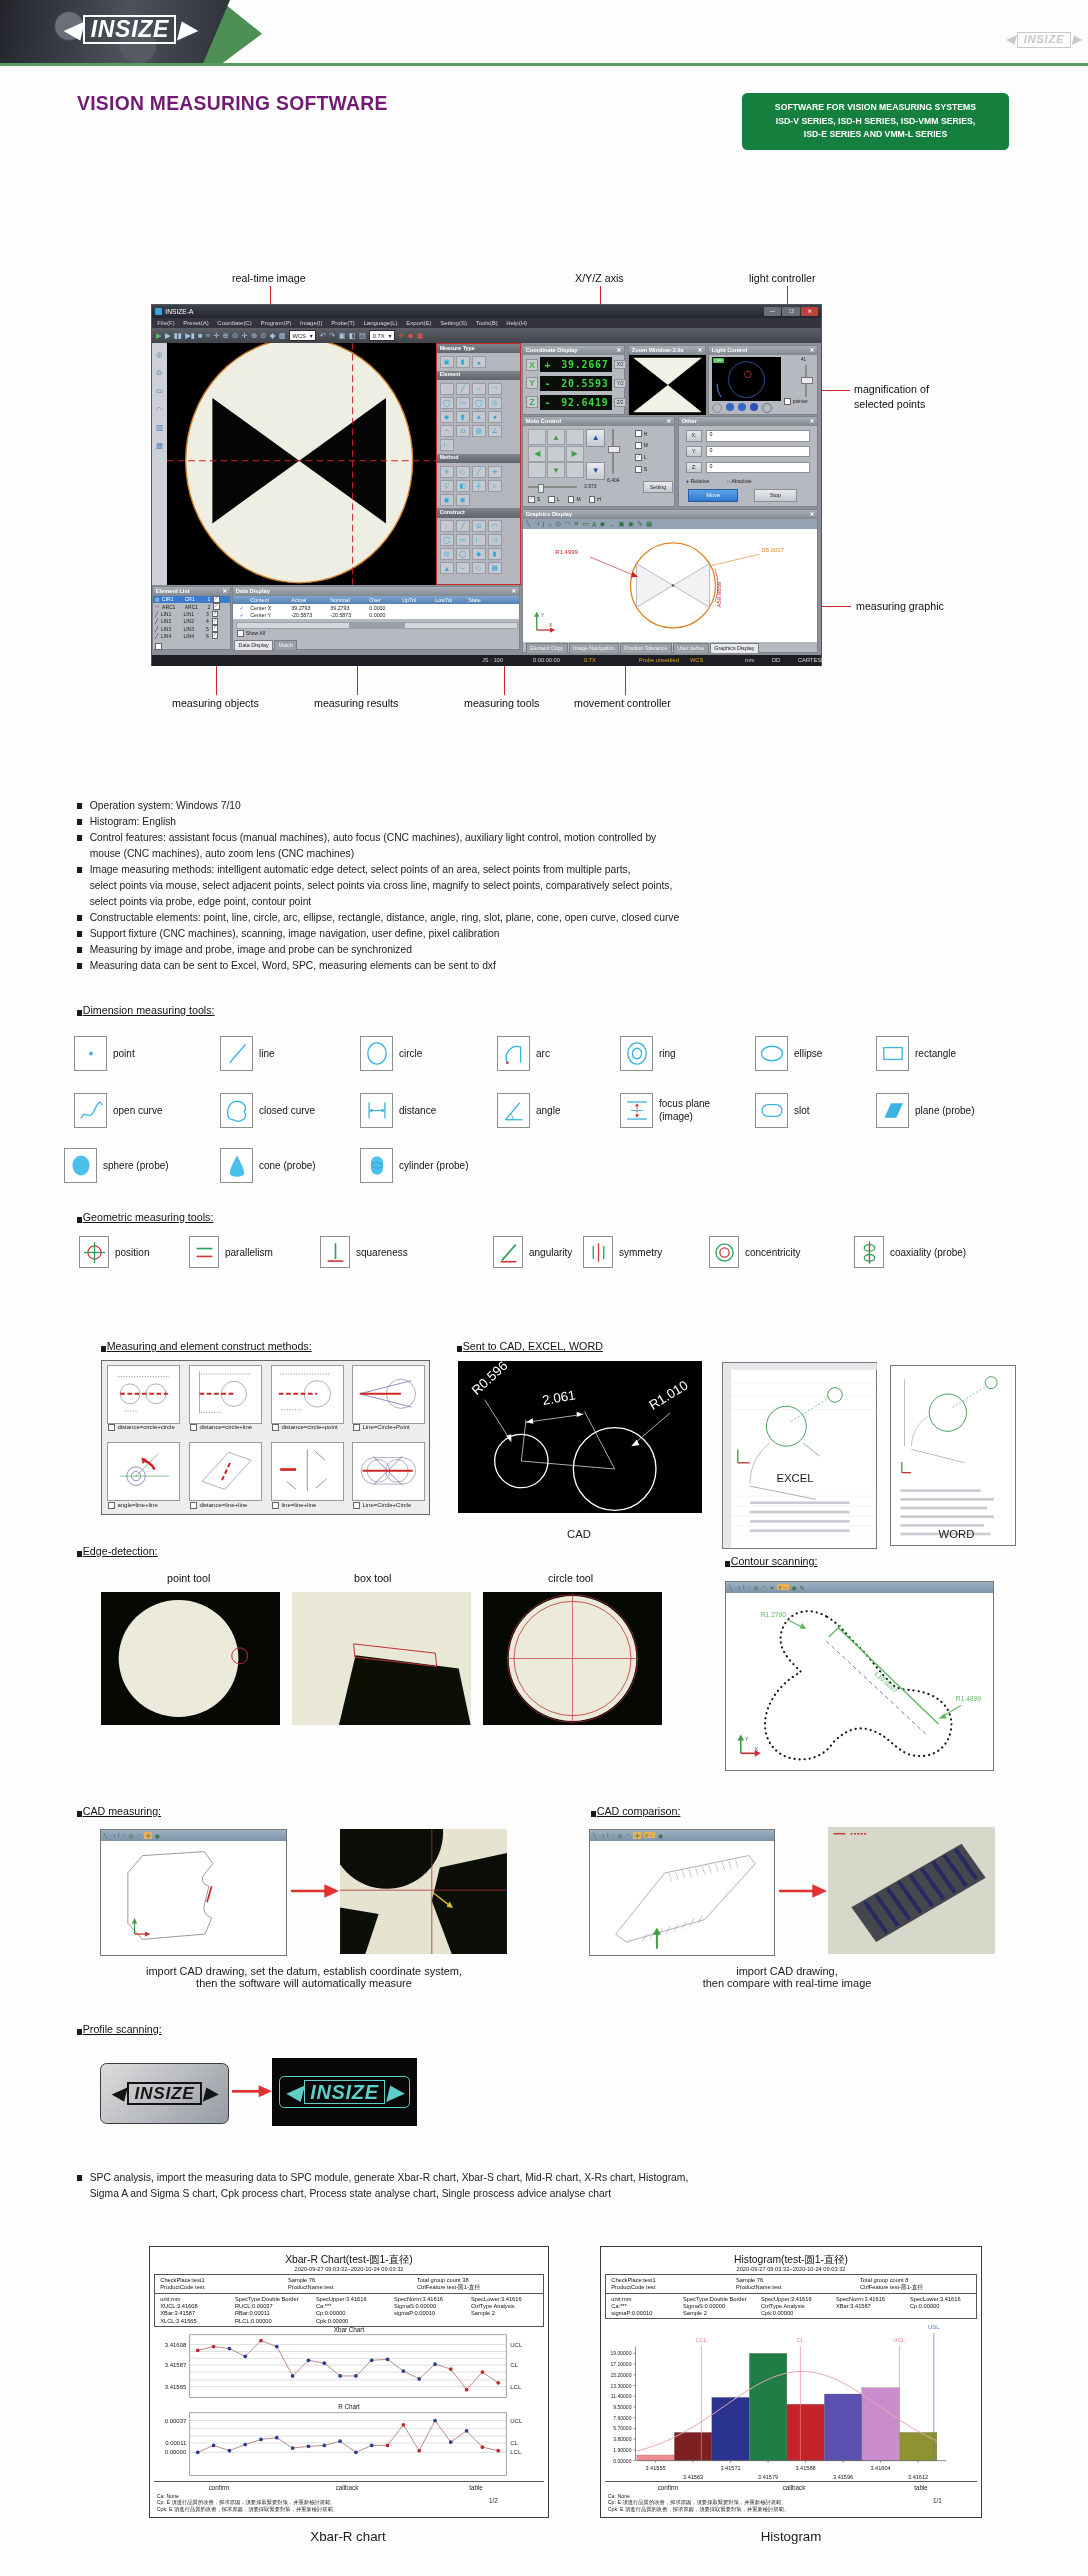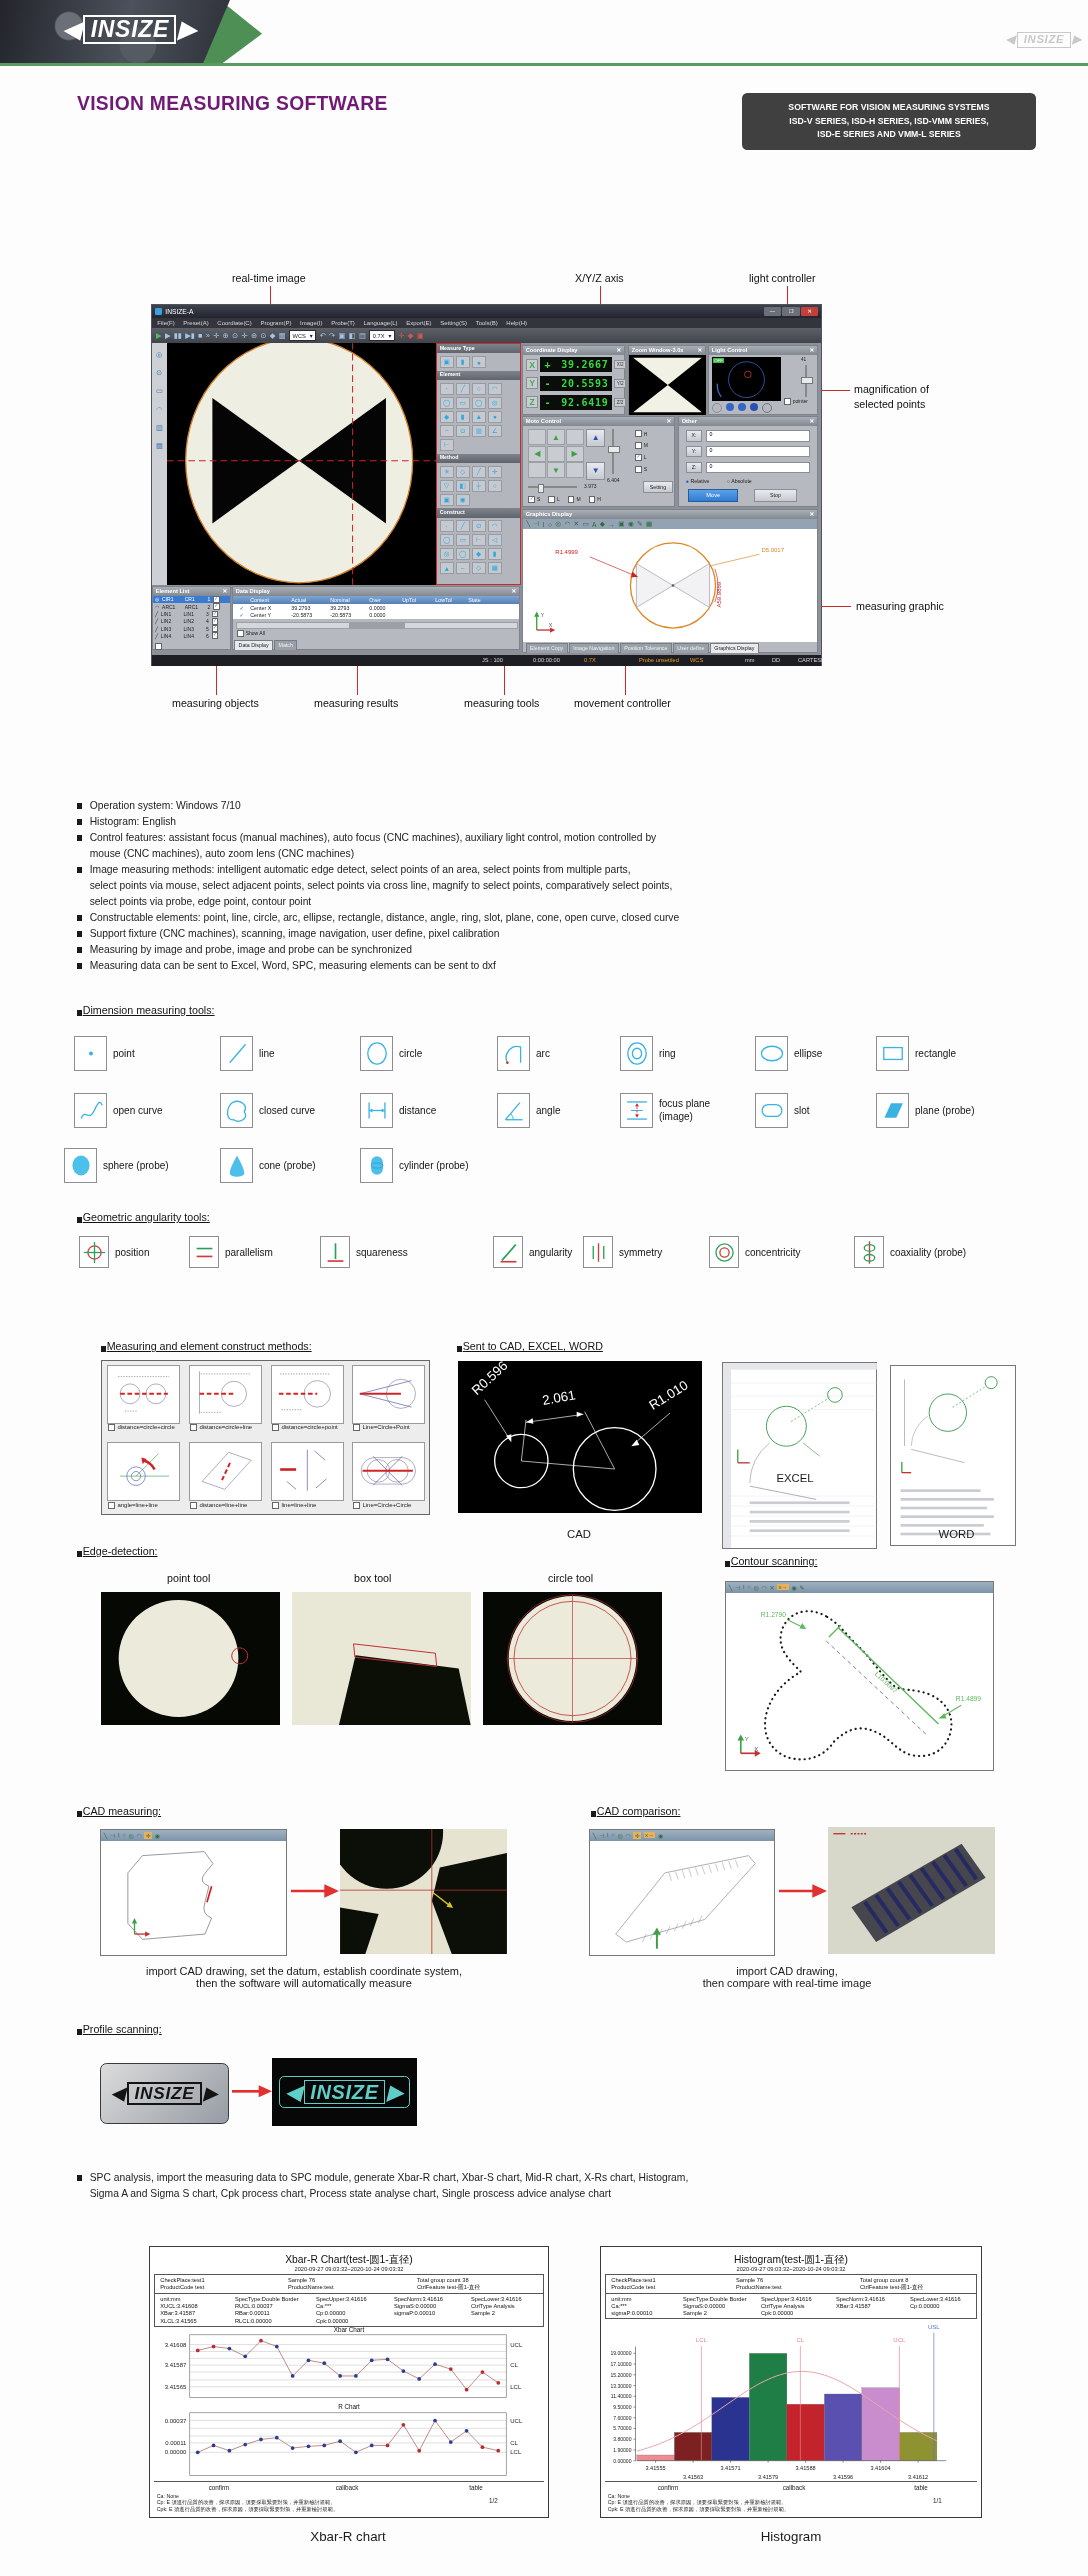--- a/index.html
+++ b/index.html
@@ -16,21 +16,21 @@
   .logo .lt{border:2px solid currentColor;padding:1.3px 5.3px;line-height:1;}
   .logo-white{color:#fff;font-size:23px;}
   .logo-gray{color:#c9c9c9;font-size:11.3px;}
   .logo-gray .lt{border-width:1.3px;}
   .logo-plate{color:#141414;font-size:17.3px;}
   .logo-plate .lt{border-width:2px;}
   .logo-teal{color:#5ecfc8;font-size:20px;}
   .logo-teal .lt{border-width:1.3px;color:#5ecfc8;background:transparent;}
   
   .doc-title{position:absolute;left:77px;top:93px;font-size:19.3px;font-weight:bold;color:#701a75;letter-spacing:0.3px;}
-  .bluebox{position:absolute;left:742px;top:93px;width:294px;height:57px;background:#404040;border-radius:5.3px;color:#fff;
+  .bluebox{position:absolute;left:742px;top:93px;width:267px;height:57px;background:#15803d;border-radius:5.3px;color:#fff;
     display:flex;flex-direction:column;justify-content:center;text-align:center;font-weight:bold;font-size:8.7px;line-height:1.6;}
   
   .lbl{position:absolute;font-size:10.7px;color:#101010;white-space:nowrap;}
   .cl{position:absolute;background:#cc2a2a;}
   
   .appwin{position:absolute;left:151px;top:304px;width:669px;height:360px;background:#8d9097;border:0.7px solid #51545b;font-size:6px;}
   .titlebar{position:absolute;left:0;top:0;width:100%;height:13.3px;background:linear-gradient(#3d424d,#23252e);color:#fff;display:flex;align-items:center;padding:0 2.7px;box-sizing:border-box;font-size:6.7px;}
   .tb-ico{width:7.3px;height:7.3px;background:#3aa0e0;border-radius:1.3px;margin-right:3.3px;}
   .winbtns{margin-left:auto;display:flex;gap:1.3px;}
   .winbtn{width:17.3px;height:9.3px;background:#6b6f7a;color:#fff;font-size:5.3px;text-align:center;line-height:9.3px;border-radius:1.3px;}
@@ -822,21 +822,21 @@
         <svg width="28" height="29" viewBox="0 0 42 44">
           <rect x="12" y="8" width="18" height="28" rx="9" fill="#4cc0ea"></rect>
           <ellipse cx="21" cy="22" rx="9" ry="4" fill="none" stroke="#2a93c2" stroke-width="1"></ellipse>
         </svg>
       </span>
       <span class="tlab">cylinder (probe)</span>
     </div>
 
   <div class="sec-h" style="left:77px;top:1211px;">
       <span class="sq"></span>
-      <span>Geometric angularity tools:</span>
+      <span>Geometric measuring tools:</span>
     </div>
 
   <div class="tile" style="left:79px;top:1236px;">
       <span class="tbox2">
         <svg width="25" height="27" viewBox="0 0 38 40">
           <circle cx="19" cy="20" r="10" fill="none" stroke="#d23b3b" stroke-width="2"></circle>
           <line x1="3" y1="20" x2="35" y2="20" stroke="#2ba05a" stroke-width="2"></line>
           <line x1="19" y1="4" x2="19" y2="36" stroke="#2ba05a" stroke-width="2"></line>
         </svg>
       </span>

